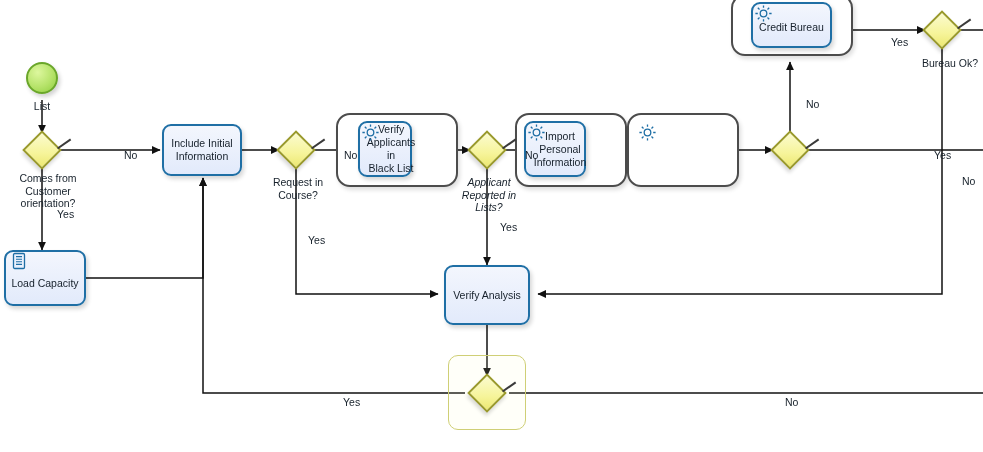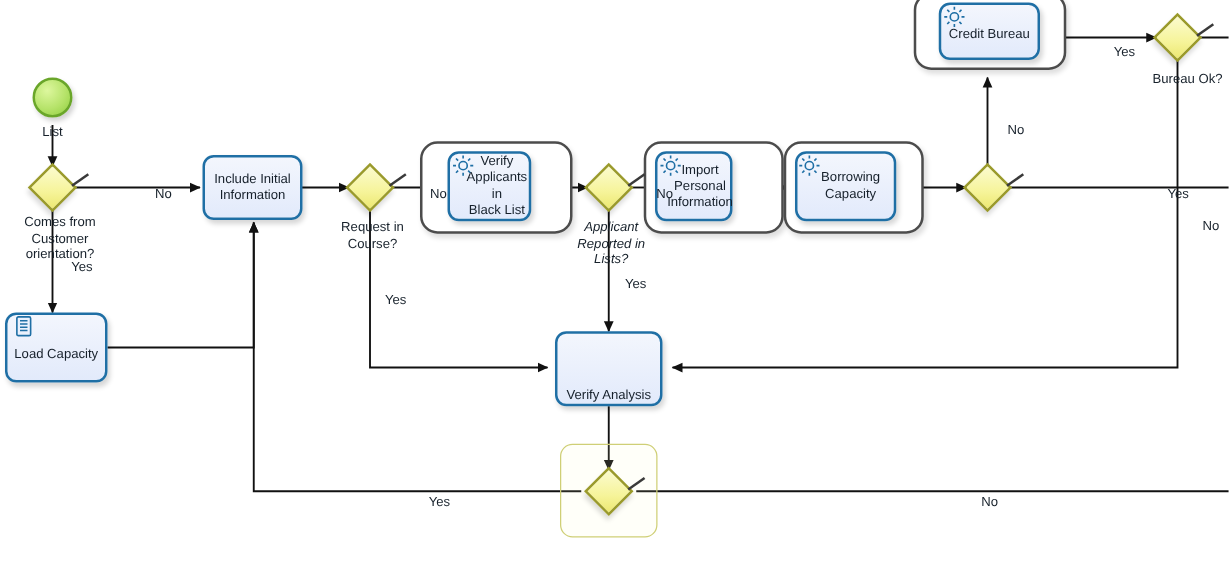--- a/index.html
+++ b/index.html
@@ -180,21 +180,21 @@
   <svg class="icn" style="left:11px;top:252px;" width="16" height="18" viewBox="0 0 16 18">
     <rect x="2.5" y="1.5" width="11" height="15" rx="1.2" fill="#eaf1fd" stroke="#1f6fa5" stroke-width="1.3"></rect>
     <path d="M5 4.6 h6 M5 7.2 h6 M5 9.8 h6 M5 12.4 h6" stroke="#1f6fa5" stroke-width="1.1" fill="none"></path>
   </svg>
 
   <div class="node task" style="left:162px;top:124px;width:80px;height:52px;">
     <span class="tlabel">Include Initial<br>Information</span>
   </div>
 
   <div class="wrap" style="left:336px;top:113px;width:122px;height:74px;"></div>
-  <div class="node task" style="left:358px;top:121px;width:67px;height:56px;">
+  <div class="node task" style="left:358px;top:121px;width:54px;height:56px;">
     <span class="tlabel" style="margin-left:12px;">Verify<br>Applicants in<br>Black List</span>
   </div>
   <svg class="icn" style="left:361px;top:123px;" width="19" height="19" viewBox="0 0 19 19">
     <g fill="none" stroke="#1f6fa5" stroke-width="1.3">
       <circle cx="9.5" cy="9.5" r="3.3"></circle>
       <path d="M9.5 1.4 v2.4 M9.5 15.2 v2.4 M1.4 9.5 h2.4 M15.2 9.5 h2.4
                M3.8 3.8 l1.7 1.7 M13.5 13.5 l1.7 1.7 M15.2 3.8 l-1.7 1.7 M5.5 13.5 l-1.7 1.7"></path>
     </g>
   </svg>
 
@@ -204,44 +204,41 @@
   </div>
   <svg class="icn" style="left:527px;top:123px;" width="19" height="19" viewBox="0 0 19 19">
     <g fill="none" stroke="#1f6fa5" stroke-width="1.3">
       <circle cx="9.5" cy="9.5" r="3.3"></circle>
       <path d="M9.5 1.4 v2.4 M9.5 15.2 v2.4 M1.4 9.5 h2.4 M15.2 9.5 h2.4
                M3.8 3.8 l1.7 1.7 M13.5 13.5 l1.7 1.7 M15.2 3.8 l-1.7 1.7 M5.5 13.5 l-1.7 1.7"></path>
     </g>
   </svg>
 
   <div class="wrap" style="left:627px;top:113px;width:112px;height:74px;"></div>
-  <div class="node task" style="left:636px;top:121px;width:81px;height:56px;">
-    <span class="tlabel" style="margin-left:8px;">Borrowing<br>Capacity</span>
-  </div>
   <svg class="icn" style="left:638px;top:123px;" width="19" height="19" viewBox="0 0 19 19">
     <g fill="none" stroke="#1f6fa5" stroke-width="1.3">
       <circle cx="9.5" cy="9.5" r="3.3"></circle>
       <path d="M9.5 1.4 v2.4 M9.5 15.2 v2.4 M1.4 9.5 h2.4 M15.2 9.5 h2.4
                M3.8 3.8 l1.7 1.7 M13.5 13.5 l1.7 1.7 M15.2 3.8 l-1.7 1.7 M5.5 13.5 l-1.7 1.7"></path>
     </g>
   </svg>
 
   <div class="wrap" style="left:731px;top:-6px;width:122px;height:62px;"></div>
   <div class="node task" style="left:751px;top:2px;width:81px;height:46px;">
     <span class="tlabel" style="margin-top:4px;text-align:right;">Credit Bureau</span>
   </div>
   <svg class="icn" style="left:754px;top:4px;" width="19" height="19" viewBox="0 0 19 19">
     <g fill="none" stroke="#1f6fa5" stroke-width="1.3">
       <circle cx="9.5" cy="9.5" r="3.3"></circle>
       <path d="M9.5 1.4 v2.4 M9.5 15.2 v2.4 M1.4 9.5 h2.4 M15.2 9.5 h2.4
                M3.8 3.8 l1.7 1.7 M13.5 13.5 l1.7 1.7 M15.2 3.8 l-1.7 1.7 M5.5 13.5 l-1.7 1.7"></path>
     </g>
   </svg>
 
-  <div class="node task" style="left:444px;top:265px;width:86px;height:60px;align-items:flex-end;">
+  <div class="node task" style="left:444px;top:265px;width:86px;height:60px;">
     <span class="tlabel">Verify Analysis</span>
   </div>
 
   <div class="flow-lbl" style="left:124px;top:149px;">No</div>
   <div class="flow-lbl" style="left:57px;top:208px;">Yes</div>
   <div class="flow-lbl" style="left:344px;top:149px;">No</div>
   <div class="flow-lbl" style="left:308px;top:234px;">Yes</div>
   <div class="flow-lbl" style="left:525px;top:149px;">No</div>
   <div class="flow-lbl" style="left:500px;top:221px;">Yes</div>
   <div class="flow-lbl" style="left:806px;top:98px;">No</div>

